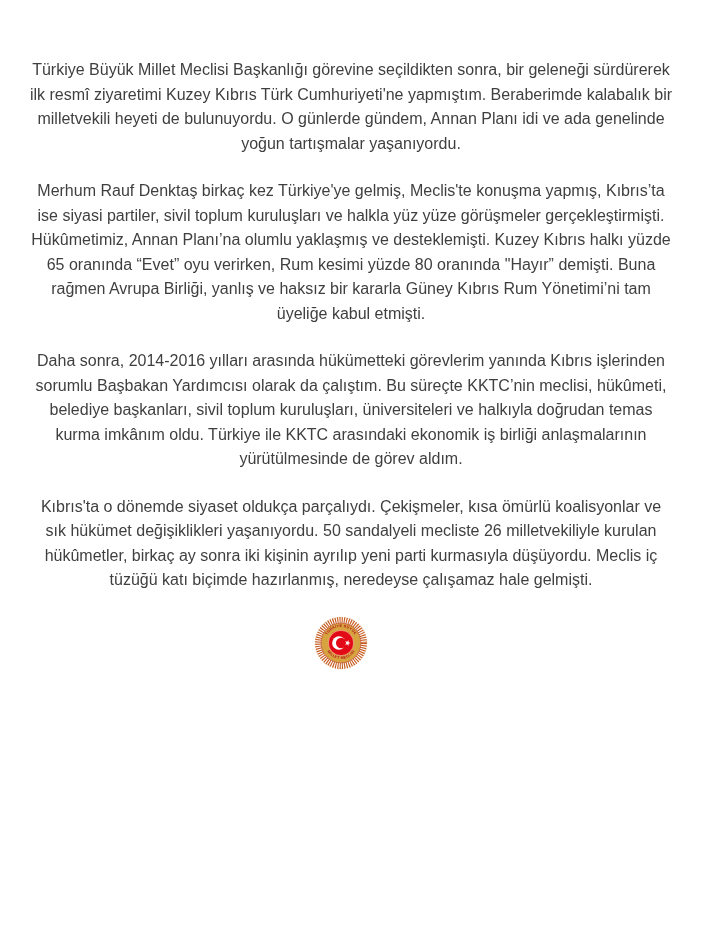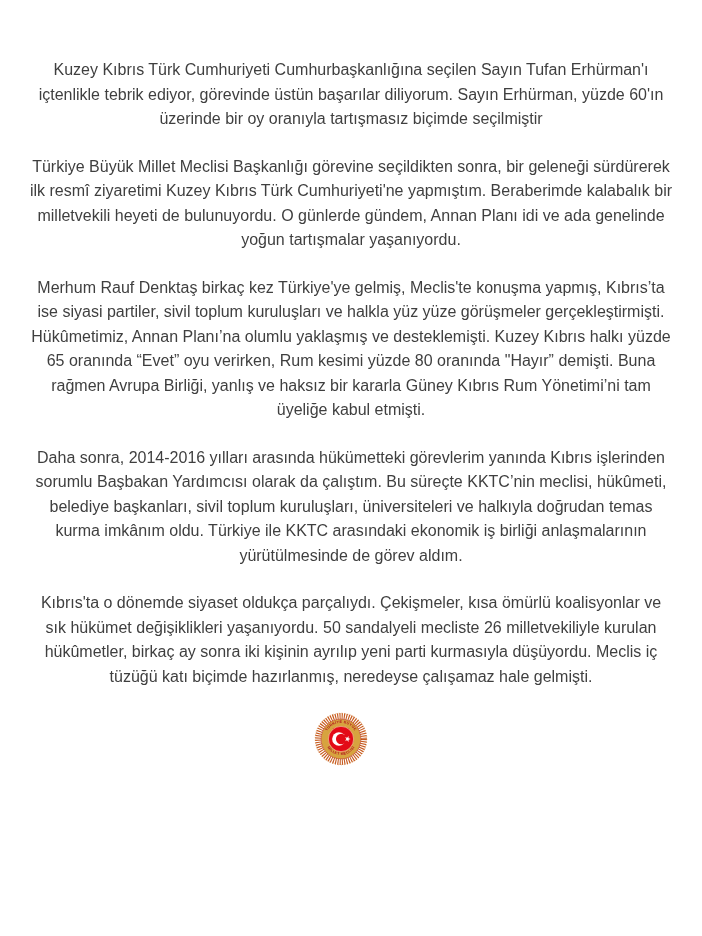--- a/index.html
+++ b/index.html
@@ -44,21 +44,20 @@
     font-weight: bold;
     letter-spacing: 0.35px;
   }
 </style>
 </head>
 <body>
 
 <div class="page">
 
   <div class="content">
-    <p>Kuzey Kıbrıs Türk Cumhuriyeti Cumhurbaşkanlığına seçilen Sayın Tufan Erhürman'ı içtenlikle tebrik ediyor, görevinde üstün başarılar diliyorum. Sayın Erhürman, yüzde 60'ın üzerinde bir oy oranıyla tartışmasız biçimde seçilmiştir</p>
     <p>Türkiye Büyük Millet Meclisi Başkanlığı görevine seçildikten sonra, bir geleneği sürdürerek ilk resmî ziyaretimi Kuzey Kıbrıs Türk Cumhuriyeti'ne yapmıştım. Beraberimde kalabalık bir milletvekili heyeti de bulunuyordu. O günlerde gündem, Annan Planı idi ve ada genelinde yoğun tartışmalar yaşanıyordu.</p>
     <p>Merhum Rauf Denktaş birkaç kez Türkiye'ye gelmiş, Meclis'te konuşma yapmış, Kıbrıs’ta ise siyasi partiler, sivil toplum kuruluşları ve halkla yüz yüze görüşmeler gerçekleştirmişti. Hükûmetimiz, Annan Planı’na olumlu yaklaşmış ve desteklemişti. Kuzey Kıbrıs halkı yüzde 65 oranında “Evet” oyu verirken, Rum kesimi yüzde 80 oranında "Hayır” demişti. Buna rağmen Avrupa Birliği, yanlış ve haksız bir kararla Güney Kıbrıs Rum Yönetimi’ni tam üyeliğe kabul etmişti.</p>
     <p>Daha sonra, 2014-2016 yılları arasında hükümetteki görevlerim yanında Kıbrıs işlerinden sorumlu Başbakan Yardımcısı olarak da çalıştım. Bu süreçte KKTC’nin meclisi, hükûmeti, belediye başkanları, sivil toplum kuruluşları, üniversiteleri ve halkıyla doğrudan temas kurma imkânım oldu. Türkiye ile KKTC arasındaki ekonomik iş birliği anlaşmalarının yürütülmesinde de görev aldım.</p>
     <p>Kıbrıs'ta o dönemde siyaset oldukça parçalıydı. Çekişmeler, kısa ömürlü koalisyonlar ve sık hükümet değişiklikleri yaşanıyordu. 50 sandalyeli mecliste 26 milletvekiliyle kurulan hükûmetler, birkaç ay sonra iki kişinin ayrılıp yeni parti kurmasıyla düşüyordu. Meclis iç tüzüğü katı biçimde hazırlanmış, neredeyse çalışamaz hale gelmişti.</p>
   </div>
 
   <div class="emblem-row">
     <svg class="emblem" viewBox="0 0 64 64" aria-hidden="true">
       <defs>
         <path id="arcTop" d="M 13.29 28.70 A 19 19 0 0 1 50.71 28.70"></path>

